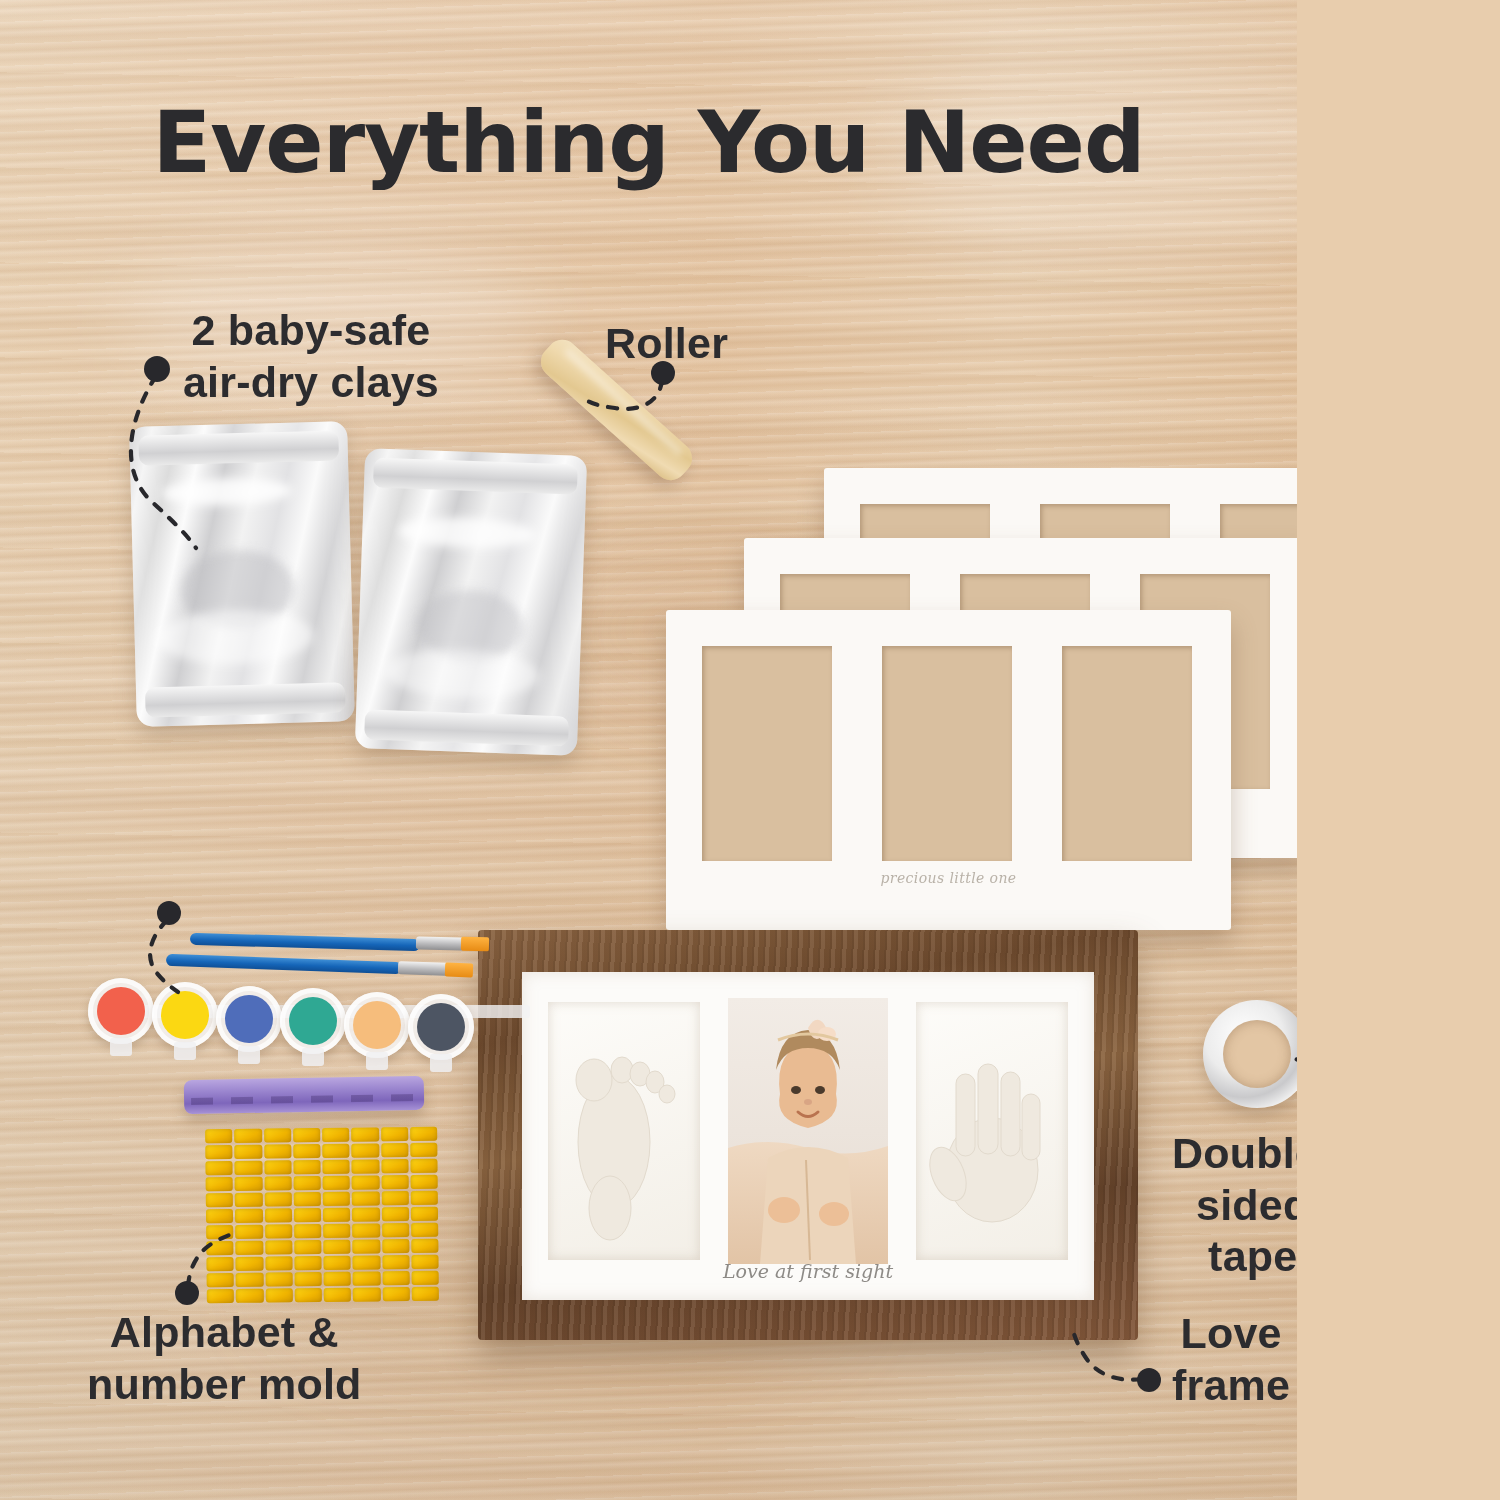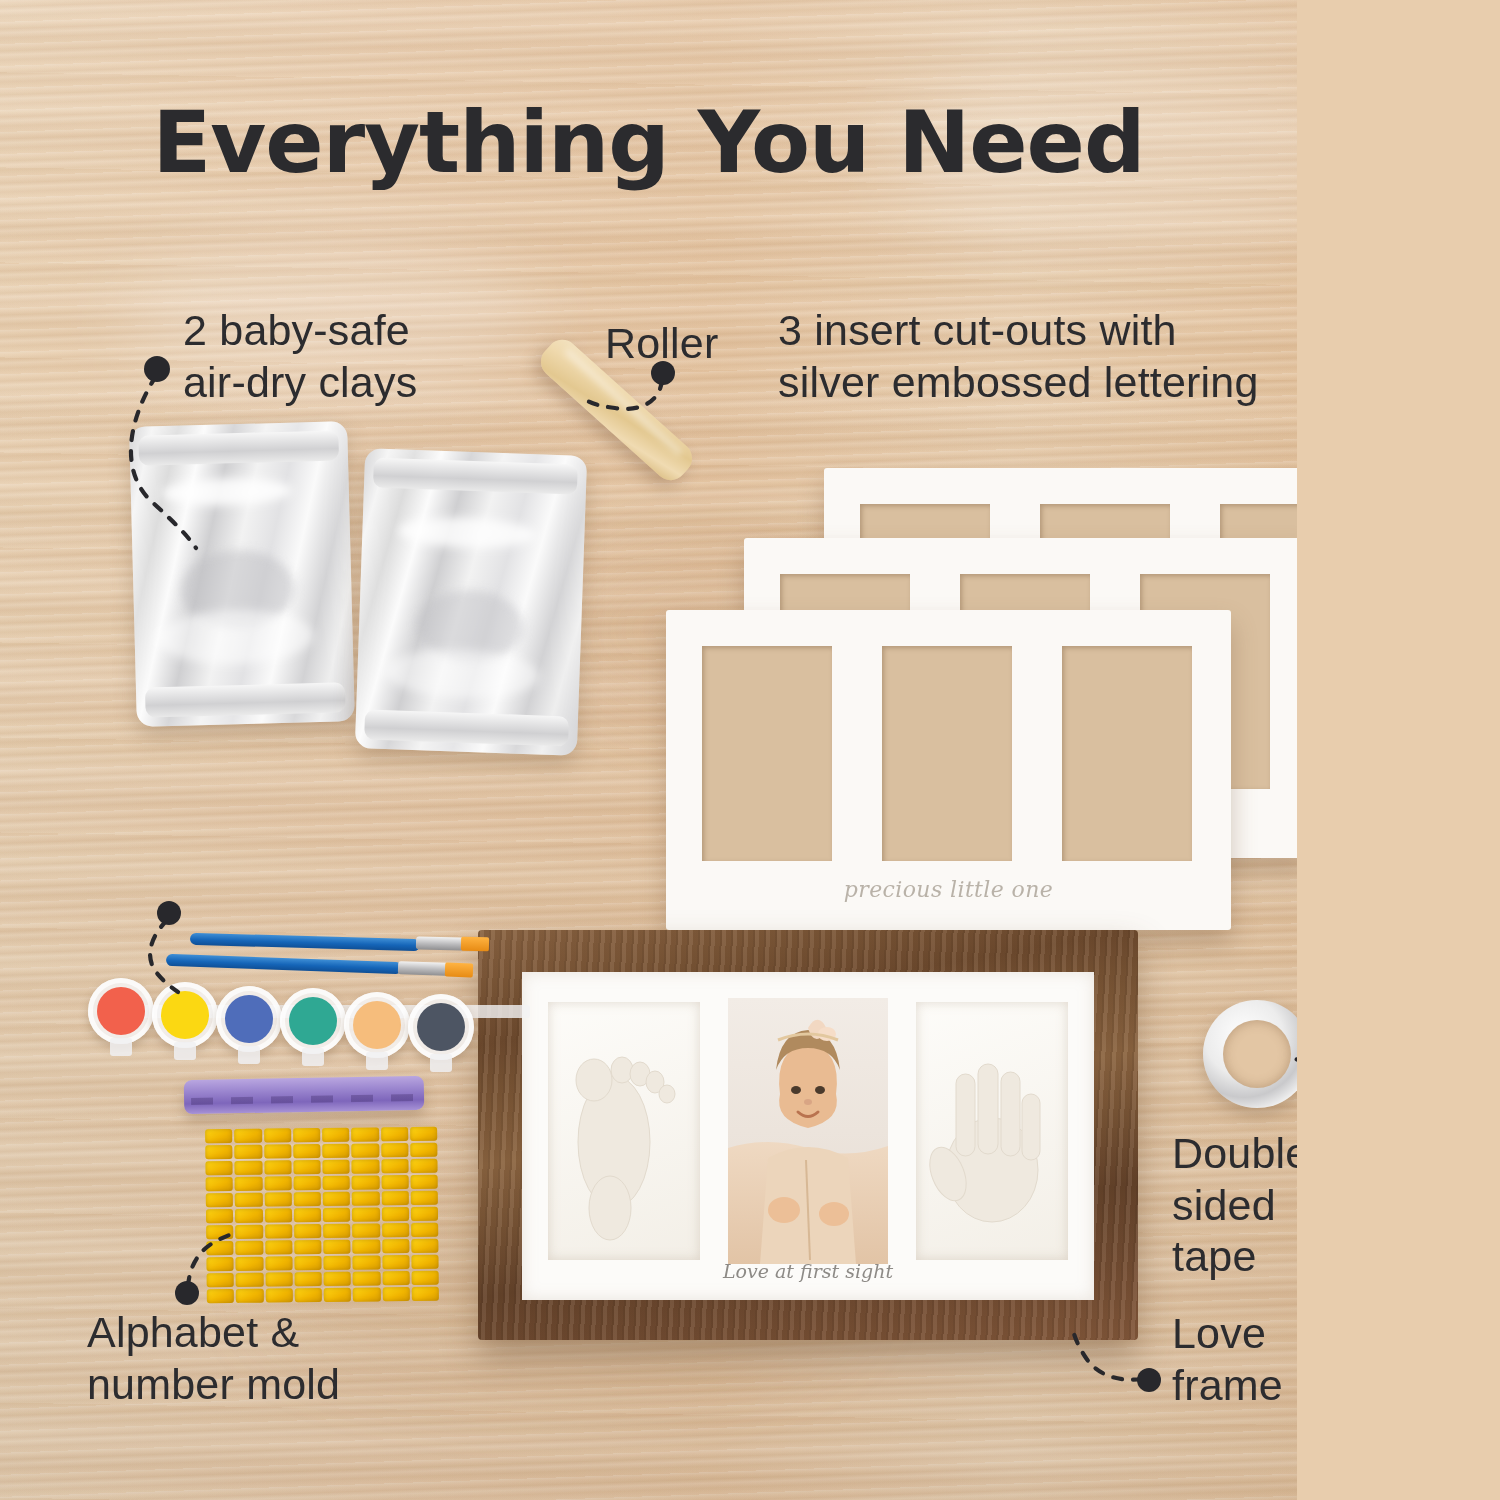--- a/index.html
+++ b/index.html
@@ -37,22 +37,22 @@
     font-size:86px;font-weight:bold;color:#2b2b2e;letter-spacing:-1px;
     font-family:"DejaVu Sans", sans-serif;
   }
   .subtitle{
     position:absolute;left:0;right:0;top:188px;text-align:center;
     font-size:50px;font-weight:bold;color:#2b2b2e;
     font-family:"DejaVu Sans", sans-serif;
   }
   .label{
     position:absolute;color:#2c2c2f;font-size:43px;line-height:1.20;
-    font-family:"Liberation Sans", sans-serif;font-weight:400;
-    white-space:pre-line;letter-spacing:.2px;
+    font-family:"Liberation Sans", sans-serif;font-weight:700;
+    white-space:pre-line;letter-spacing:.2px;text-align:center;
   }
 
   
   .conn{position:absolute;overflow:visible;}
   .conn path{fill:none;stroke:#28282c;stroke-width:4.2;stroke-linecap:round;stroke-dasharray:9 11;}
   .conn circle{fill:#28282c;}
 
   
   .pouch{position:absolute;border-radius:16px;
     background:
@@ -173,21 +173,21 @@
       <div class="win" style="left:36px;top:36px;width:130px;height:215px;"></div>
       <div class="win" style="left:216px;top:36px;width:130px;height:215px;"></div>
       <div class="win" style="left:396px;top:36px;width:130px;height:215px;"></div>
       <div class="emb" style="bottom:26px;font-size:21px;font-style:italic;letter-spacing:.6px;">Love at first sight</div>
     </div>
 
     <div class="mat" style="left:666px;top:610px;width:565px;height:320px;">
       <div class="win" style="left:36px;top:36px;width:130px;height:215px;"></div>
       <div class="win" style="left:216px;top:36px;width:130px;height:215px;"></div>
       <div class="win" style="left:396px;top:36px;width:130px;height:215px;"></div>
-      <div class="emb" style="bottom:28px;font-size:22px;font-style:italic;letter-spacing:.4px;">precious little one</div>
+      <div class="emb" style="bottom:44px;font-size:14px;font-style:italic;letter-spacing:.4px;">precious little one</div>
     </div>
   </div>
 
   <div class="frame" style="left:478px;top:930px;width:660px;height:410px;">
     <div class="frame-mat" style="left:44px;top:42px;right:44px;bottom:40px;">
 
       <div class="imprint" style="left:26px;top:30px;width:152px;height:258px;">
         <svg viewBox="0 0 152 258" width="152" height="258">
           <g fill="#efe9df" stroke="#e2dacd" stroke-width="1">
             <ellipse cx="66" cy="140" rx="36" ry="66"></ellipse>
@@ -369,22 +369,20 @@
         <span></span>
         <span></span>
     </div>
   </div>
 
   <div class="tape" style="left:1203px;top:1000px;width:108px;height:108px;"></div>
 
   <div class="label" style="left:183px;top:305px;">2 baby-safe
 air-dry clays</div>
   <div class="label" style="left:605px;top:318px;">Roller</div>
-  <div class="label" style="left:778px;top:305px;">3 insert cut-outs with
-silver embossed lettering</div>
   <div class="label" style="left:87px;top:1307px;">Alphabet &amp;
 number mold</div>
   <div class="label" style="left:1172px;top:1128px;">Double-
 sided tape</div>
   <div class="label" style="left:1172px;top:1308px;">Love
 frame</div>
 
   <svg class="conn" style="left:0;top:0;width:1500px;height:1500px;">
     <path d="M156 376 C 128 420, 120 470, 150 500 C 176 524, 186 534, 196 548"></path>
     <circle cx="157" cy="369" r="13"></circle>

